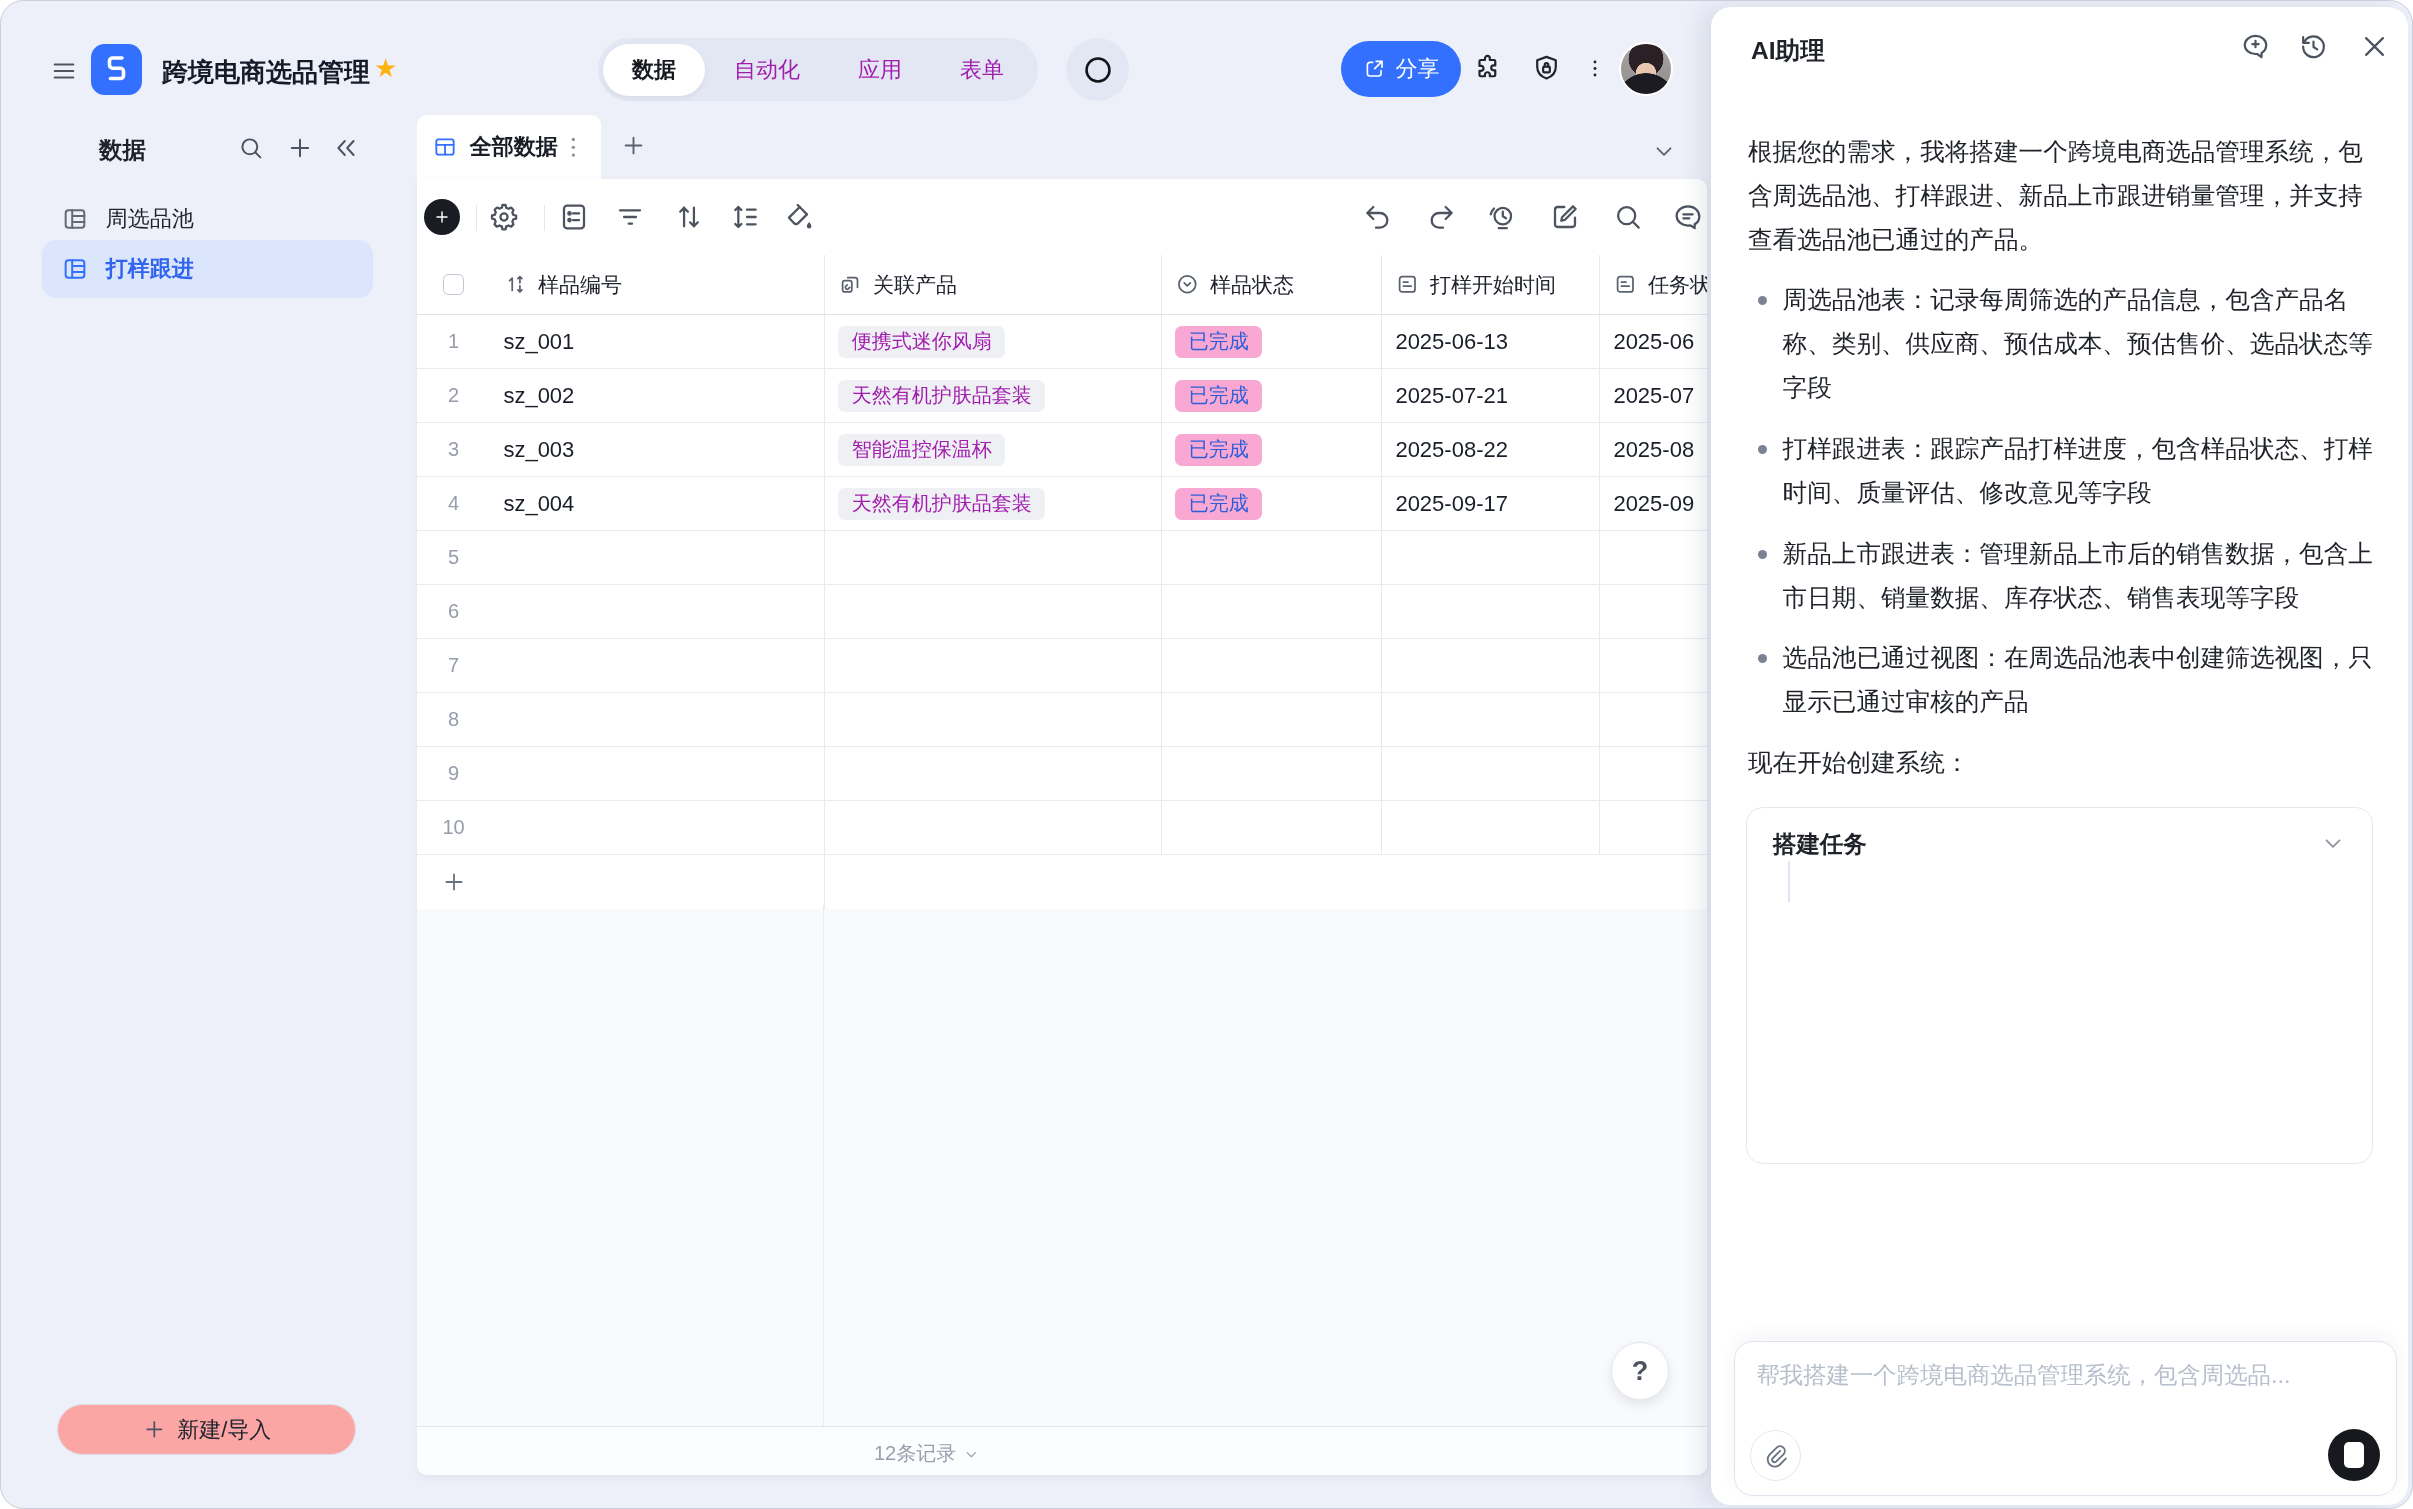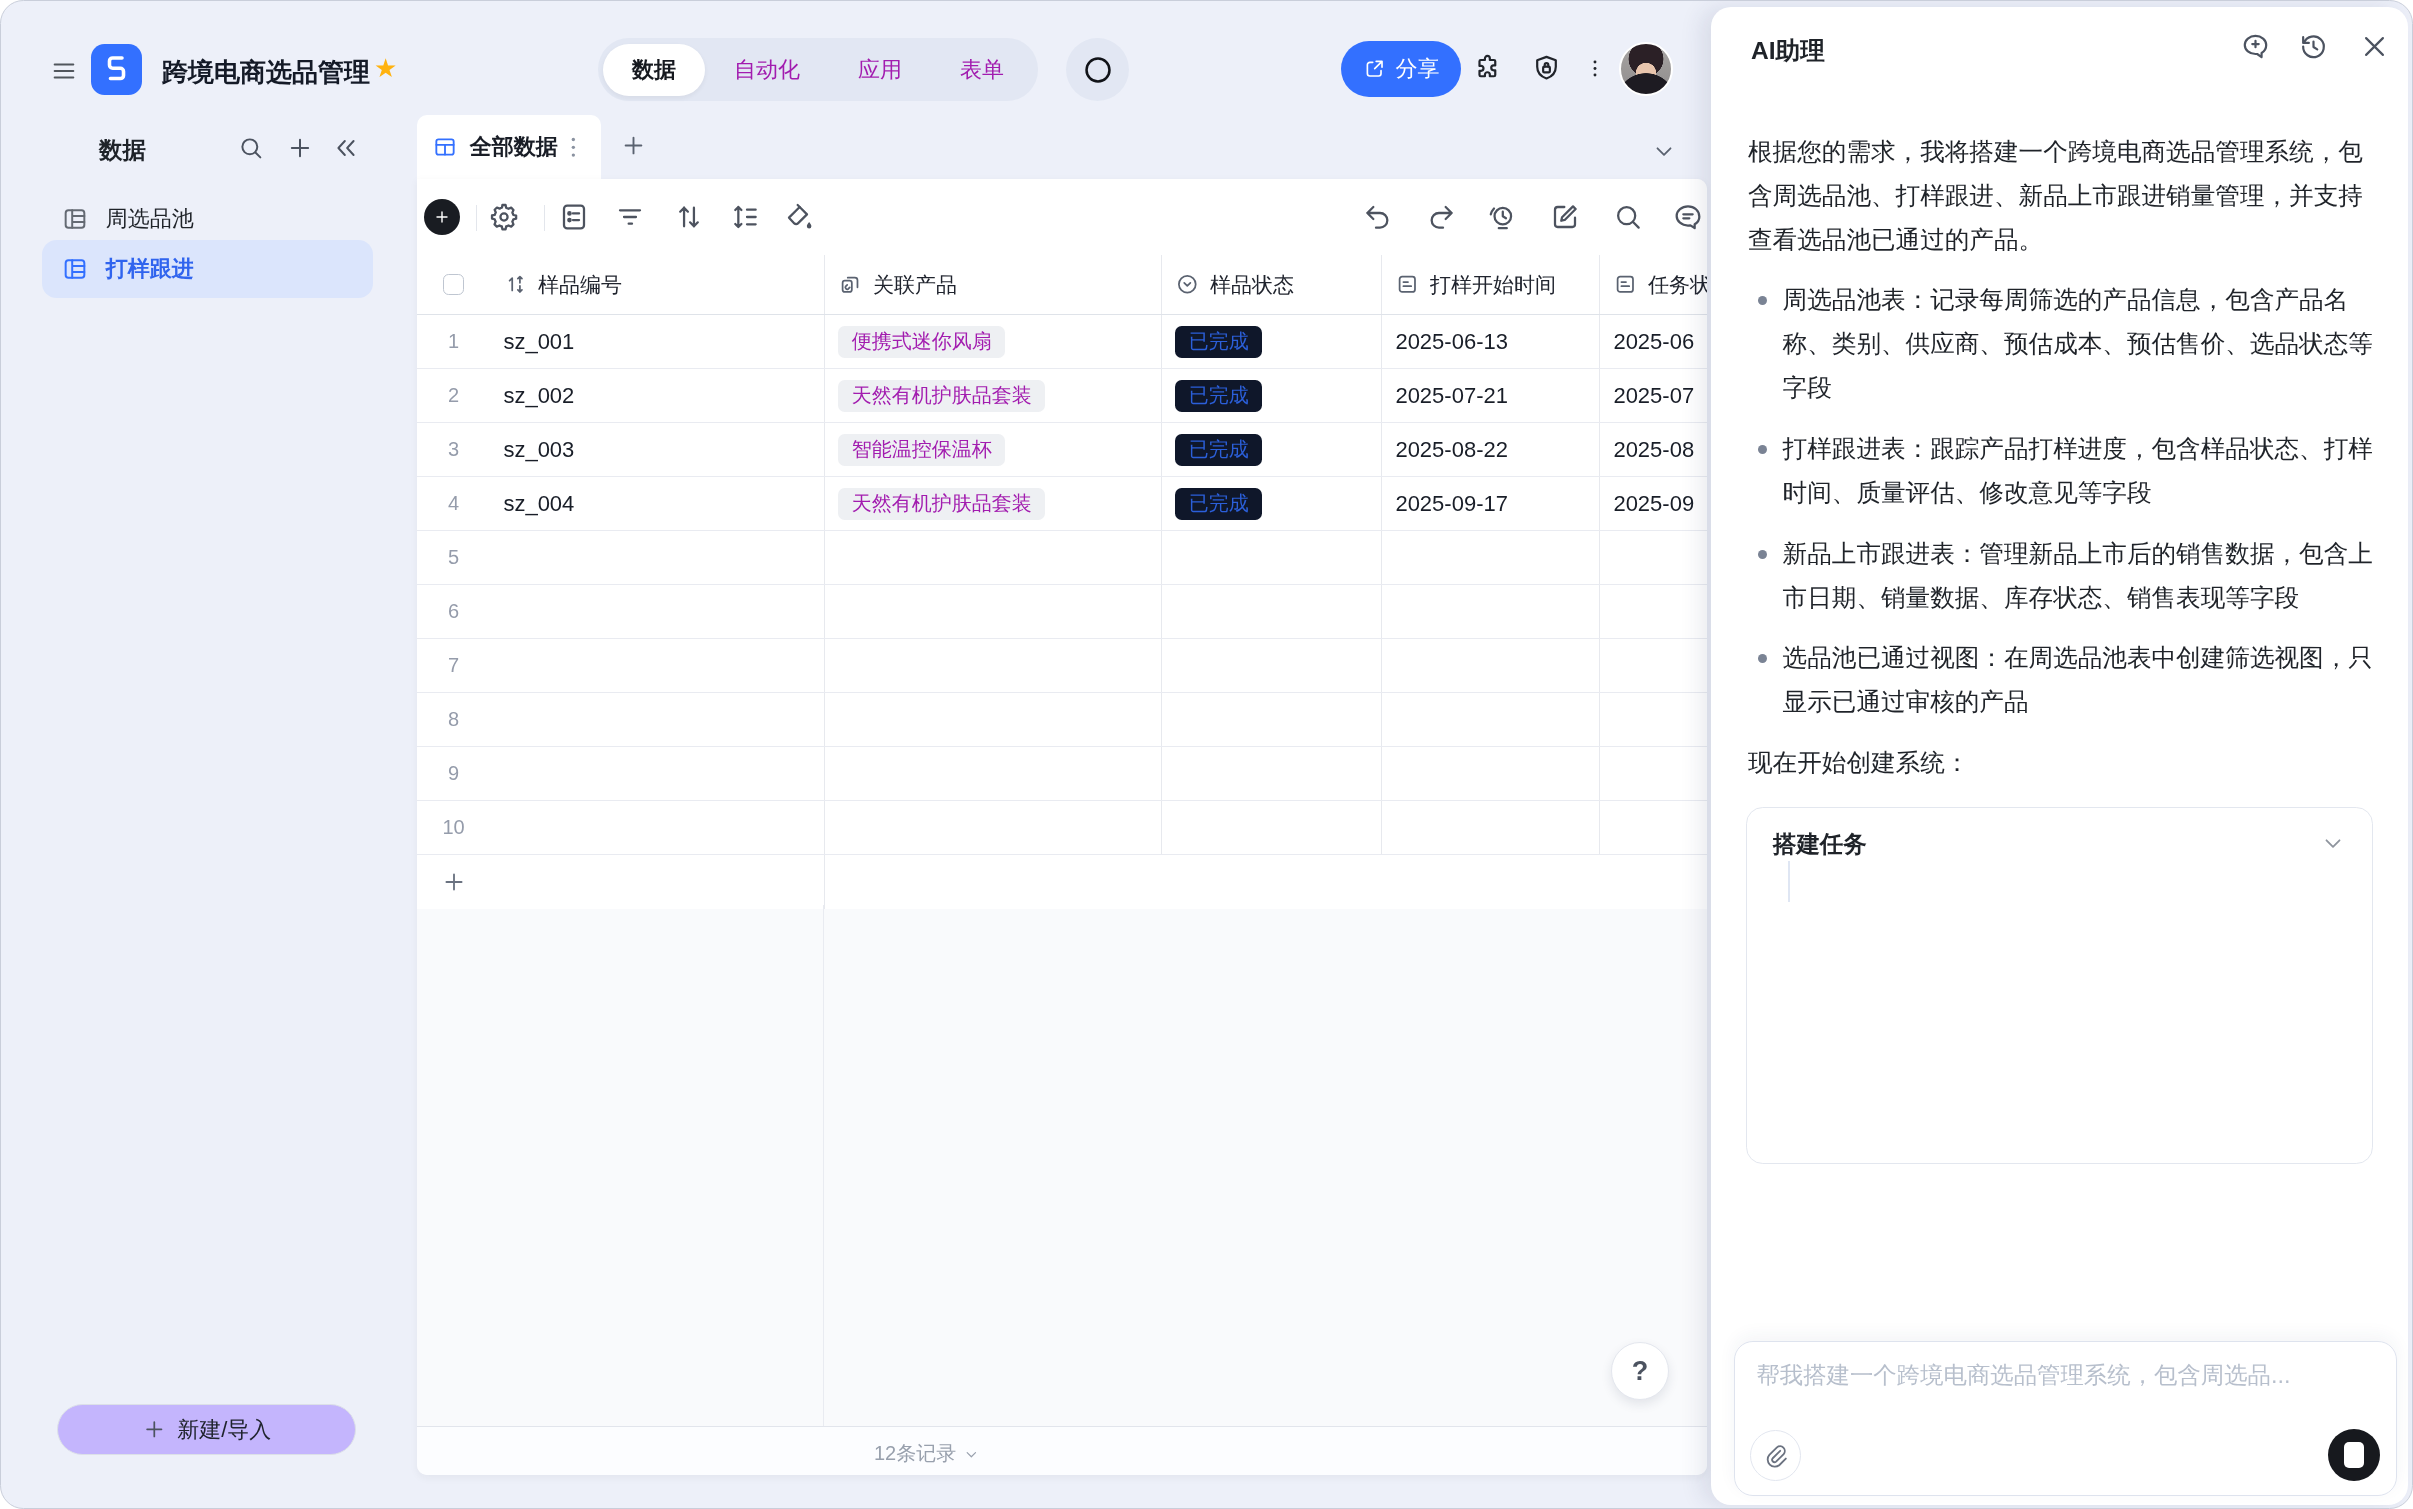--- a/index.html
+++ b/index.html
@@ -28,21 +28,21 @@
       linear-gradient(#a8a5a3,#8f8c8c);
     border:2.2px solid #fff; cursor:pointer; }
 
   
   .sb-title { position:absolute; left:98px; top:133px; font-size:23.4px; font-weight:700; }
   .sb-ic { position:absolute; top:133px; width:28px; height:28px; color:#4c5360; cursor:pointer; }
   .sb-item { position:absolute; left:41px; width:331px; height:58px; border-radius:14.5px; display:flex; align-items:center; gap:16.7px; padding-left:19px; font-size:22px; cursor:pointer; }
   .sb-item .t-ic { width:28px; height:28px; color:#646a73; }
   .sb-item.active { background:#dbe5fc; color:#3064ee; font-weight:700; }
   .sb-item.active .t-ic { color:#3370ff; }
-  .new-import { position:absolute; left:56px; top:1403px; width:299px; height:51px; border-radius:26px; background:#c4b5fd; border:1.1px solid #dce0e8; display:flex; align-items:center; justify-content:center; gap:11px; font-size:22px; color:#20242e; cursor:pointer; }
+  .new-import { position:absolute; left:56px; top:1403px; width:299px; height:51px; border-radius:26px; background:#fca5a5; border:1.1px solid #dce0e8; display:flex; align-items:center; justify-content:center; gap:11px; font-size:22px; color:#20242e; cursor:pointer; }
   .new-import .t-ic { width:24.6px; height:24.6px; color:#4c5360; }
 
   
   .view-tab { position:absolute; left:416px; top:114px; width:184px; height:64px; background:#fff; border-radius:10px 10px 0 0; display:flex; align-items:center; gap:12.3px; padding:0 14.5px; cursor:pointer; }
   .view-tab .t-ic { width:26px; height:26px; color:#3370ff; }
   .view-tab-label { font-size:22px; font-weight:700; color:#191d26; }
   .vt-kebab { width:6.7px; height:24.6px; color:#8a92a0; }
   .vt-plus { position:absolute; left:619px; top:131px; width:27px; height:27px; color:#5a6270; cursor:pointer; }
   .vt-chevron { position:absolute; left:1650px; top:137px; width:26px; height:26px; color:#5a6270; cursor:pointer; }
 
@@ -59,21 +59,21 @@
   .trow.plusrow { border-bottom:none; }
   .c { display:flex; align-items:center; padding-left:13.4px; min-width:0; overflow:hidden; }
   .c.rb { border-right:1.1px solid #e7e9ee; }
   .c.num { justify-content:center; padding-left:0; font-size:20px; color:#959cab; }
   .hcell { gap:10px; font-size:21px; color:#20242e; font-weight:500; white-space:nowrap; }
   .f-ic { width:24.6px; height:24.6px; color:#5a6270; flex:none; }
   .checkbox { width:21px; height:21px; border:1.7px solid #bfc6d1; border-radius:5.6px; margin:0 auto; cursor:pointer; }
   .cell-id { font-size:22px; color:#191e28; }
   .tag { height:32px; border-radius:6.7px; padding:0 13.4px; display:inline-flex; align-items:center; font-size:20px; white-space:nowrap; }
   .tag.gray { background:#eef0f3; color:#a21caf; }
-  .tag.blue { background:#0f172a; color:#2b5fd9; font-weight:500; }
+  .tag.blue { background:#f9a8d4; color:#2b5fd9; font-weight:500; }
   .cell-date { font-size:22px; color:#191e28; white-space:nowrap; }
   .plus-glyph { width:26px; height:26px; color:#6a7280; margin:0 auto; cursor:pointer; }
   .v-cont { position:absolute; left:406px; top:726px; height:521px; width:1.1px; background:#e9ebf1; }
   .card-footer { position:absolute; left:0; right:0; top:1247px; bottom:0; border-top:1.1px solid #e2e5ec; background:#fcfdff; }
   .rec-count { position:absolute; left:457px; top:13.4px; display:flex; align-items:center; gap:6.7px; font-size:20px; color:#98a0ad; cursor:pointer; }
   .rec-count svg { width:16.7px; height:16.7px; }
   .help-btn { position:absolute; left:1610px; top:1341px; width:58px; height:58px; border-radius:50%; background:#fff; border:1.1px solid #e4e7ee; box-shadow:0 4.5px 11px rgba(31,41,70,.10); display:flex; align-items:center; justify-content:center; font-size:27px; font-weight:700; color:#4c5360; cursor:pointer; }
 
   
   .ai-panel { position:absolute; left:1710px; top:5.6px; width:697px; height:1498px; background:#fff; border-radius:20px; box-shadow:-10px 0 22px rgba(36,48,90,.10); overflow:hidden; }

